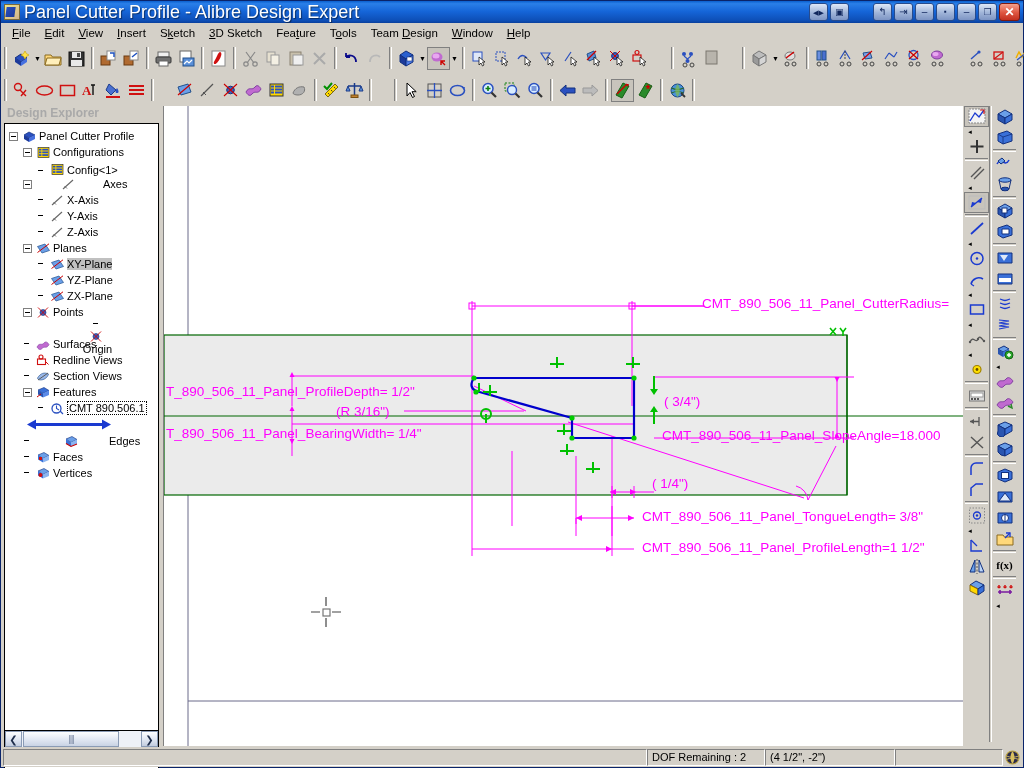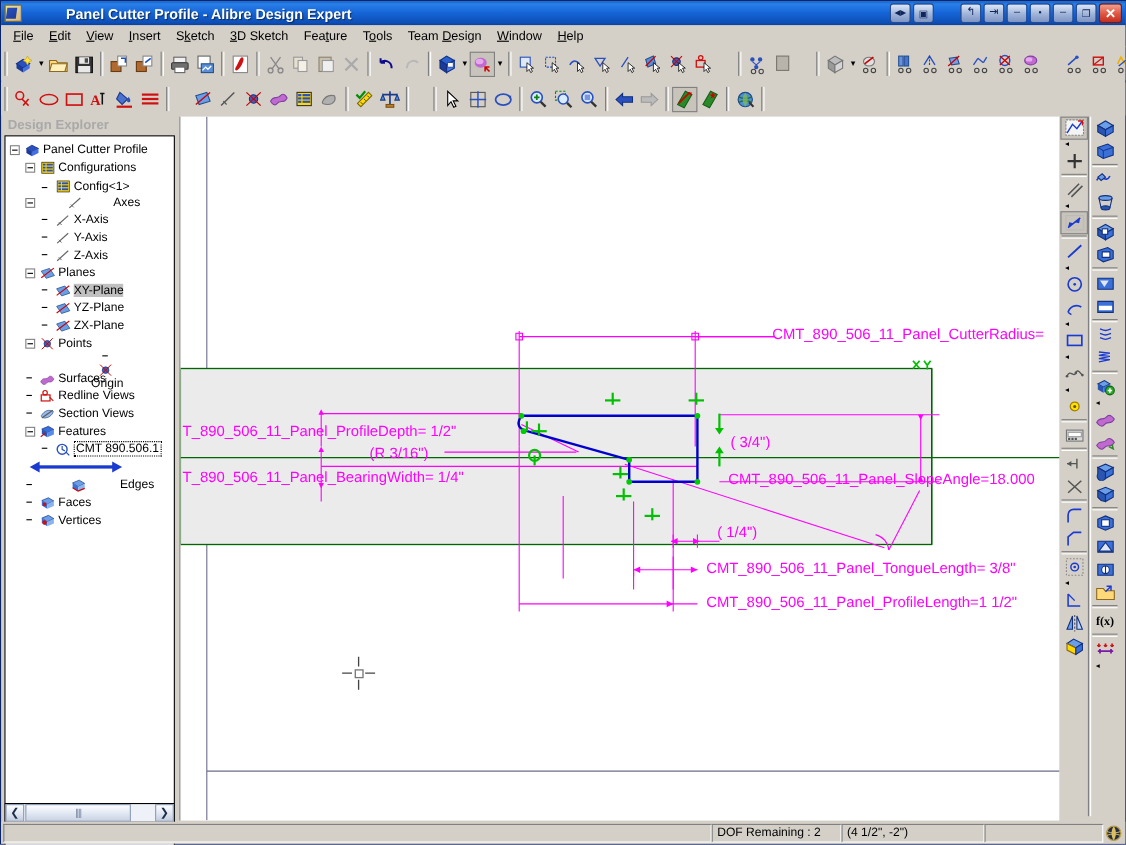--- a/index.html
+++ b/index.html
@@ -29,23 +29,23 @@
     background: linear-gradient(135deg,#f0e68c,#d2b48c);
     border: 1px solid #7a6a3a; position: relative; flex: none;
   }
   #titlebar .tb-icon:after {
     content: ""; position: absolute; left: 1px; top: 2px;
     width: 9px; height: 10px;
     background: linear-gradient(135deg,#2a50c0,#1c3a9a);
     transform: skewX(-8deg);
   }
   #titlebar .tb-title {
-    color: #fff; font-weight: bold; font-size: 13px;
+    color: #fff; font-weight: normal; font-size: 18px;
     text-shadow: 1px 1px 1px rgba(0,0,0,.5);
-    white-space: nowrap; flex: 1 1 auto; margin-left: 36px;
+    white-space: nowrap; flex: 1 1 auto;
   }
   .tb-btns { display: flex; align-items: center; gap: 2px; padding-right: 3px; flex: none; }
   .tb-btn {
     width: 19px; height: 18px;
     background: linear-gradient(to bottom,#dfe8f8,#9fb4d8 55%,#7e95c4);
     border: 1px solid #274b8c; border-radius: 3px;
     display: flex; align-items: center; justify-content: center;
     color: #10265c; font-size: 10px; line-height: 1;
   }
   .tb-btn.close {

